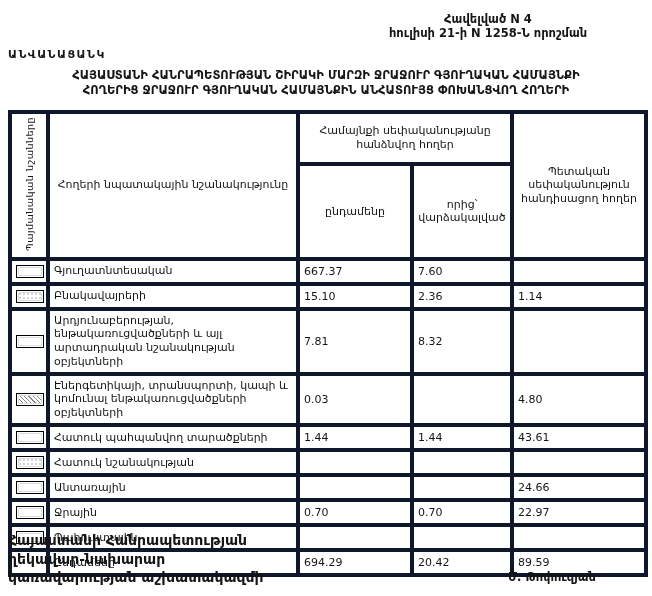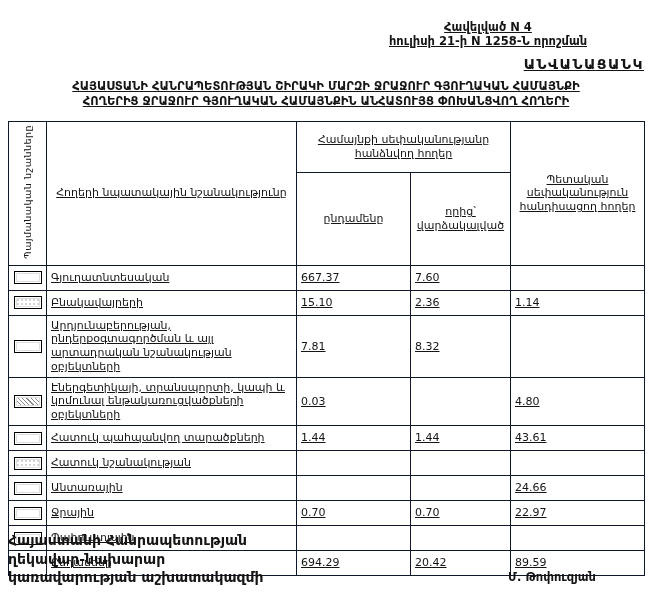--- a/index.html
+++ b/index.html
@@ -6,54 +6,53 @@
   html, body { margin: 0; padding: 0; }
   body {
     width: 652px; height: 596px;
     background: #ffffff;
     color: #151515;
     font-family: "DejaVu Sans", "Liberation Sans", sans-serif;
   }
   .page {
     position: relative;
     width: 652px; height: 596px;
-    padding: 20px 8px;
-    text-decoration: underline;
+    padding: 12px 8px;
   }
   .appendix {
     width: 300px;
     margin-left: auto;
     margin-right: 6px;
     text-align: center;
     font-weight: bold;
     font-size: 11.5px;
     line-height: 1.25;
   }
   .doc-title {
     margin-top: 7px;
-    text-align: right;
-    font-weight: bold;
-    font-size: 14px;
+    text-align: left;
+    font-weight: bold;
+    font-size: 11px;
     letter-spacing: 1.5px;
   }
   .doc-subtitle {
     margin-top: 7px;
     text-align: center;
     font-weight: bold;
     font-size: 11.5px;
     line-height: 1.35;
   }
   table.land-table {
     border-collapse: collapse;
     table-layout: fixed;
     width: 636px;
     margin-top: 11px;
   }
   .land-table th, .land-table td {
-    border: 1px solid #0f172a;
+    border: 4px solid #0f172a;
     font-size: 11px;
     font-weight: normal;
     padding: 3px 4px;
     vertical-align: middle;
   }
   .land-table thead tr.group-row th { height: 40px; }
   .land-table thead tr.sub-row th { height: 72px; }
   .head-center { text-align: center; line-height: 1.25; }
   .vert-cell { text-align: center; padding: 2px 0; }
   .vert {
@@ -147,21 +146,21 @@
       </tr>
       <tr>
         <td class="sym-cell"><span class="sym" data-pattern="dotted"></span></td>
         <td class="label-cell">Բնակավայրերի</td>
         <td class="num">15.10</td>
         <td class="num">2.36</td>
         <td class="num">1.14</td>
       </tr>
       <tr>
         <td class="sym-cell"><span class="sym" data-pattern="plain"></span></td>
-        <td class="label-cell">Արդյունաբերության, ընդերքօգտագործման և այլ արտադրական նշանակության օբյեկտների</td>
+        <td class="label-cell">Արդյունաբերության, ենթակառուցվածքների և այլ արտադրական նշանակության օբյեկտների</td>
         <td class="num">7.81</td>
         <td class="num">8.32</td>
         <td class="num"></td>
       </tr>
       <tr>
         <td class="sym-cell"><span class="sym" data-pattern="hatch"></span></td>
         <td class="label-cell">Էներգետիկայի, տրանսպորտի, կապի և կոմունալ ենթակառուցվածքների օբյեկտների</td>
         <td class="num">0.03</td>
         <td class="num"></td>
         <td class="num">4.80</td>

